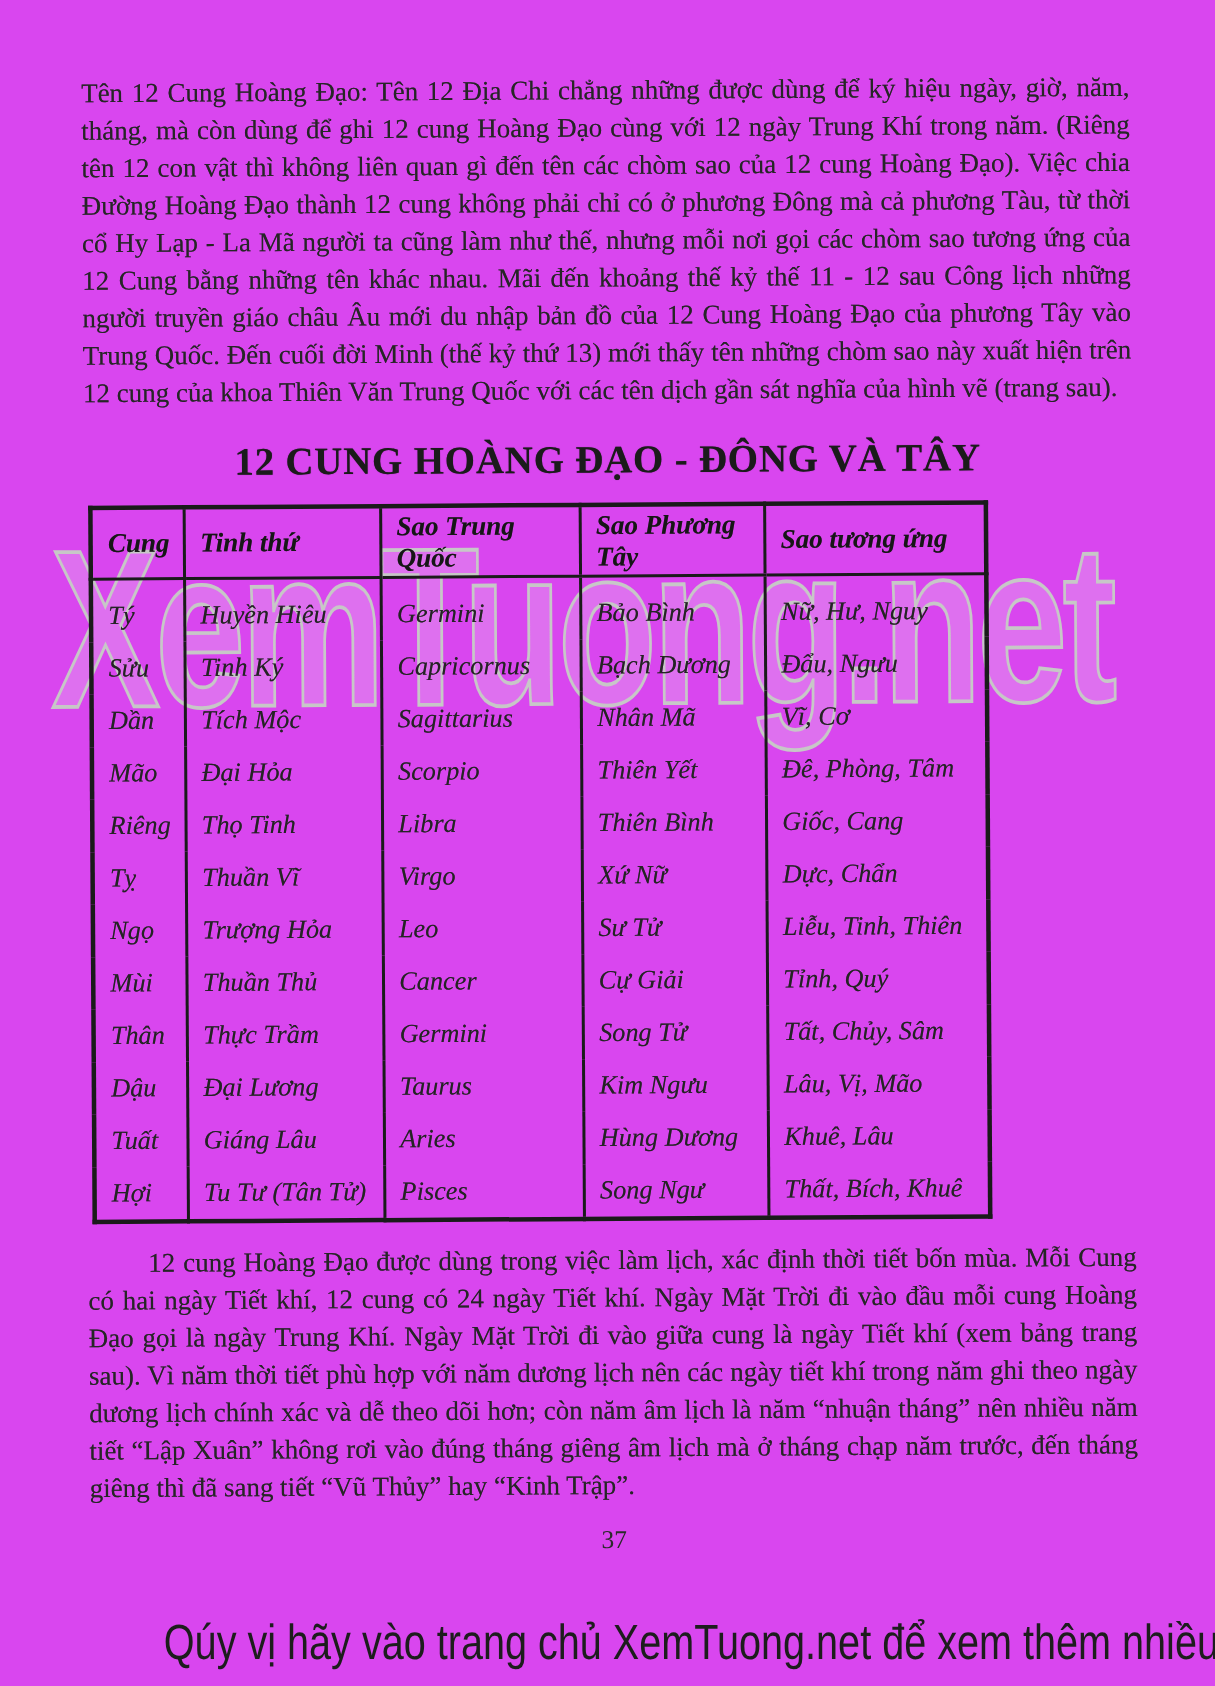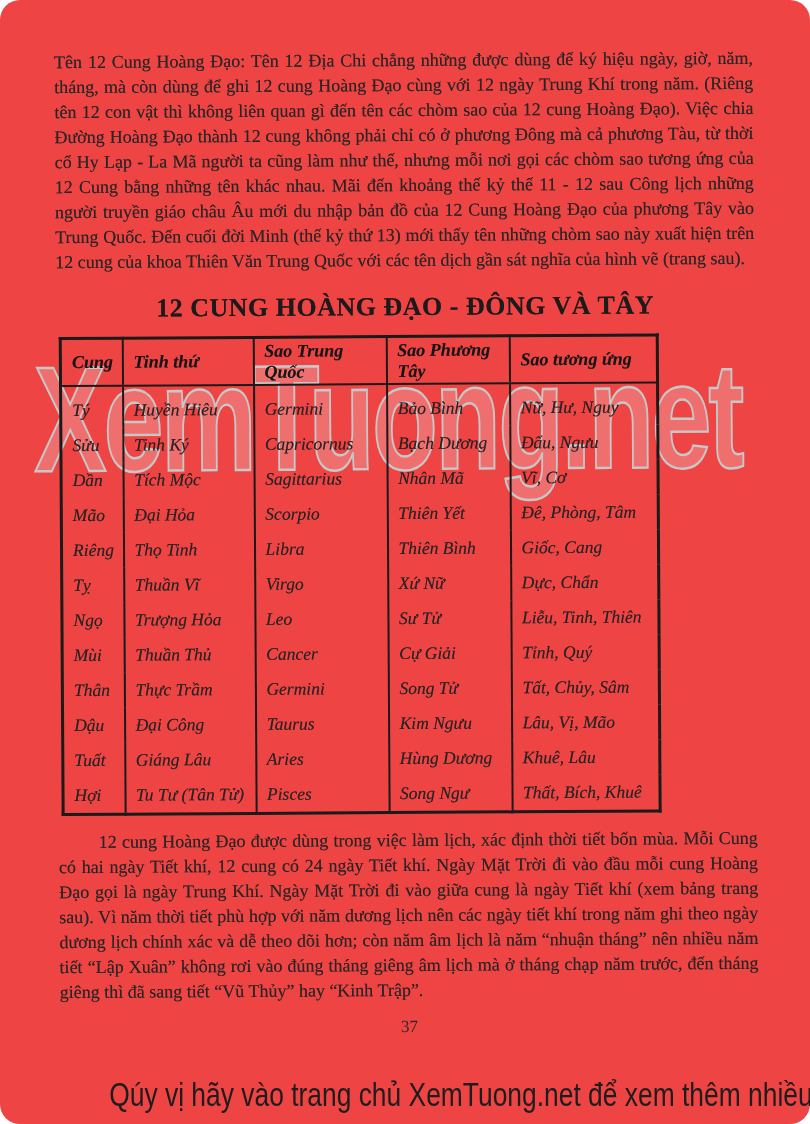--- a/index.html
+++ b/index.html
@@ -1,23 +1,22 @@
 <!DOCTYPE html>
 <html><head>
 <meta charset="utf-8">
 <style>
   html,body{margin:0;padding:0;}
   .page{
     position:relative;
     width:810px;height:1124px;
-    background:#ef4444;
+    background:#d946ef;
     overflow:hidden;
     font-family:"Liberation Serif", serif;
     color:#262626;
-    border-radius:20px;
   }
   .content{
     position:absolute;
     left:57px;top:48px;width:699px;
     transform:rotate(-0.35deg);
   }
   .para{
     margin:0;
     font-size:18px;
     line-height:25px;
@@ -195,21 +194,21 @@
             </tr>
             <tr>
               <td>Thân</td>
               <td>Thực Trầm</td>
               <td>Germini</td>
               <td>Song Tử</td>
               <td>Tất, Chủy, Sâm</td>
             </tr>
             <tr>
               <td>Dậu</td>
-              <td>Đại Công</td>
+              <td>Đại Lương</td>
               <td>Taurus</td>
               <td>Kim Ngưu</td>
               <td>Lâu, Vị, Mão</td>
             </tr>
             <tr>
               <td>Tuất</td>
               <td>Giáng Lâu</td>
               <td>Aries</td>
               <td>Hùng Dương</td>
               <td>Khuê, Lâu</td>

